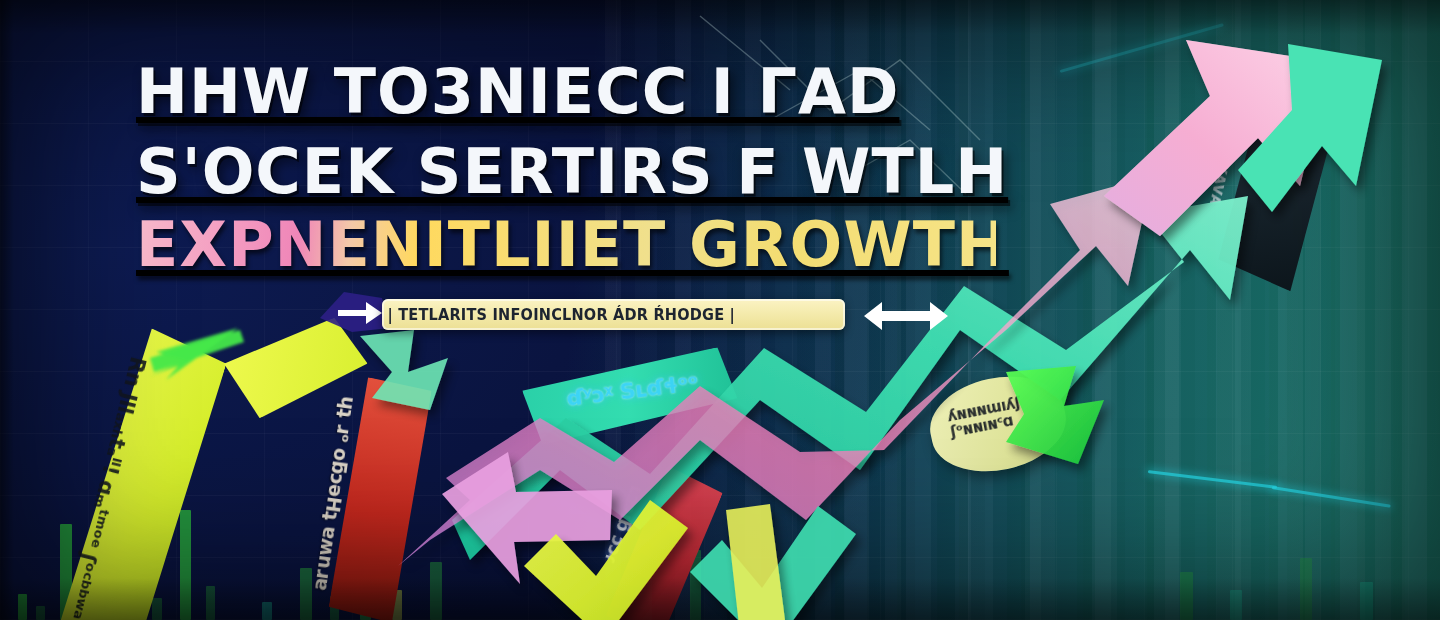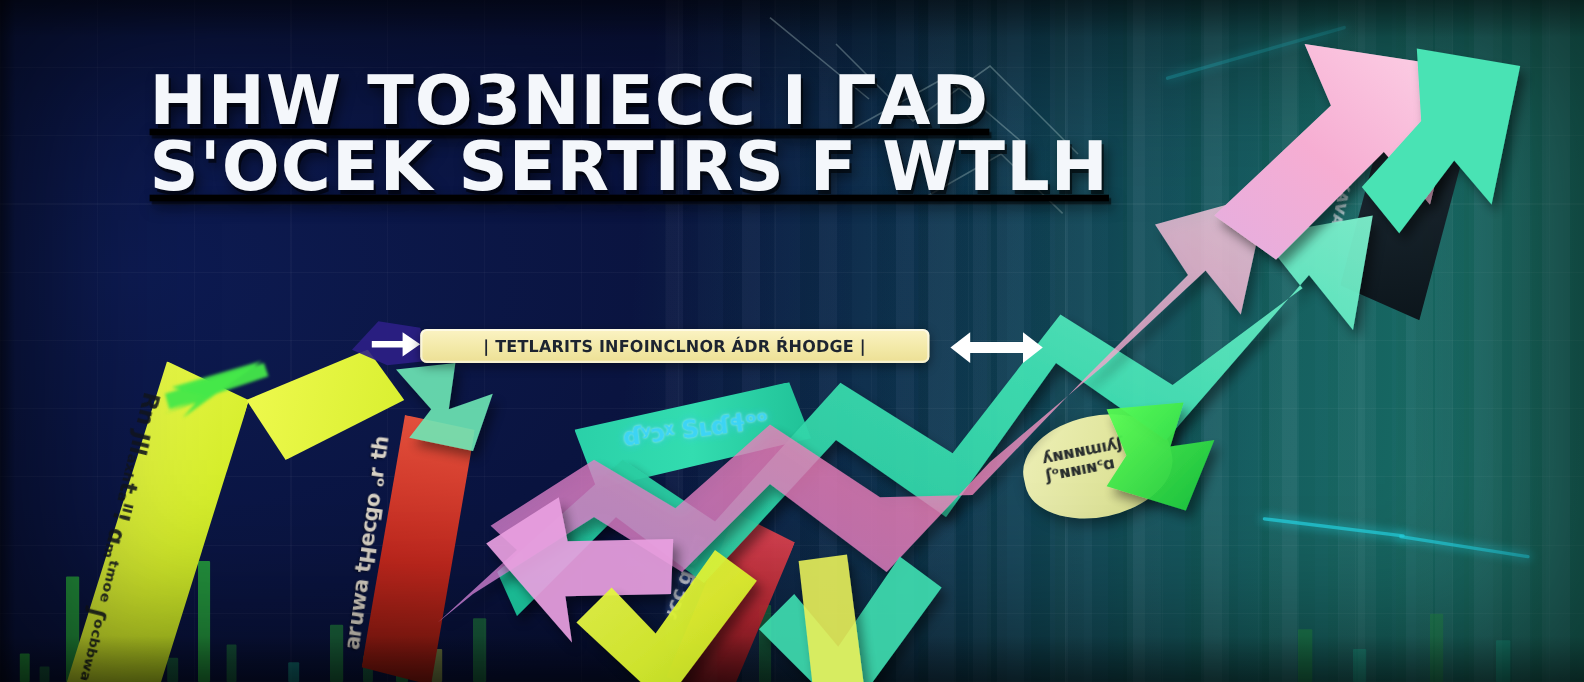--- a/index.html
+++ b/index.html
@@ -134,21 +134,21 @@
     letter-spacing:1px;
     white-space:nowrap;
   }
   .tline1,.tline2{
     font-size:62px;
     color:#f4f7fb;
     text-shadow:
       2px 3px 0 rgba(0,0,0,.55),
       4px 6px 12px rgba(0,0,0,.55);
   }
-  .tline2{margin-top:0;}
+  .tline2{margin-top:20px;}
   .tline3{
     margin-top:14px;
     font-size:62px;
     background:linear-gradient(96deg,
       #f6b9c9 0%,
       #f49fc2 10%,
       #ef86b8 19%,
       #f4c9a8 25%,
       #ffd95e 33%,
       #f5de7a 48%,
@@ -162,21 +162,21 @@
     filter:drop-shadow(2px 4px 2px rgba(0,0,0,.6));
   }
 
   
   .badge{
     position:absolute;left:382px;top:299px;
     height:31px;width:463px;
     background:linear-gradient(180deg,#fbf3c4 0%,#f3e9a8 55%,#ecdf94 100%);
     border-radius:6px;
     box-shadow:0 3px 10px rgba(0,0,0,.45), inset 0 0 0 2px rgba(255,255,255,.55);
-    display:flex;align-items:center;justify-content:center;
+    display:flex;align-items:center;
     z-index:45;
   }
   .badge-text{
     font-family:"DejaVu Sans",sans-serif;
     font-weight:700;
     font-size:15px;
     color:#1d2430;
     letter-spacing:.2px;
     white-space:nowrap;
     transform:scaleX(.97);
@@ -382,20 +382,21 @@
               transform:rotate(20deg);
               clip-path:polygon(12% 0%,100% 4%,88% 100%,0% 95%);opacity:.95;">
   </div>
   <div class="scribble" style="left:648px;top:490px;font-size:18px;color:#f2f6ff;
               transform:rotate(110deg);transform-origin:left top;
               text-shadow:0 0 6px rgba(80,140,255,.8);">ʟɔɔıƃ ɔɔᵳ</div>
 
   <div class="title-block">
     <div class="tline tline1">HHW TO3NIECC I ΓAD</div>
     <div class="tline tline2">S'OCEK SERTIRS F WTLH</div>
+    <div class="tline tline3">EXPNENITLIIET GROWTH</div>
   </div>
 
   <svg class="arrow-right-marker" viewBox="0 0 84 46">
     <path d="M4,30 L28,4 L66,10 L74,40 L36,44 Z" fill="#2c1f86" opacity=".9"></path>
     <path d="M22,22 L50,22 L50,14 L66,25 L50,36 L50,28 L22,28 Z" fill="#ffffff"></path>
   </svg>
 
   <div class="badge">
     <span class="badge-text">| TETLARITS INFOINCLNOR ÁDR ŔHODGE |</span>
   </div>

